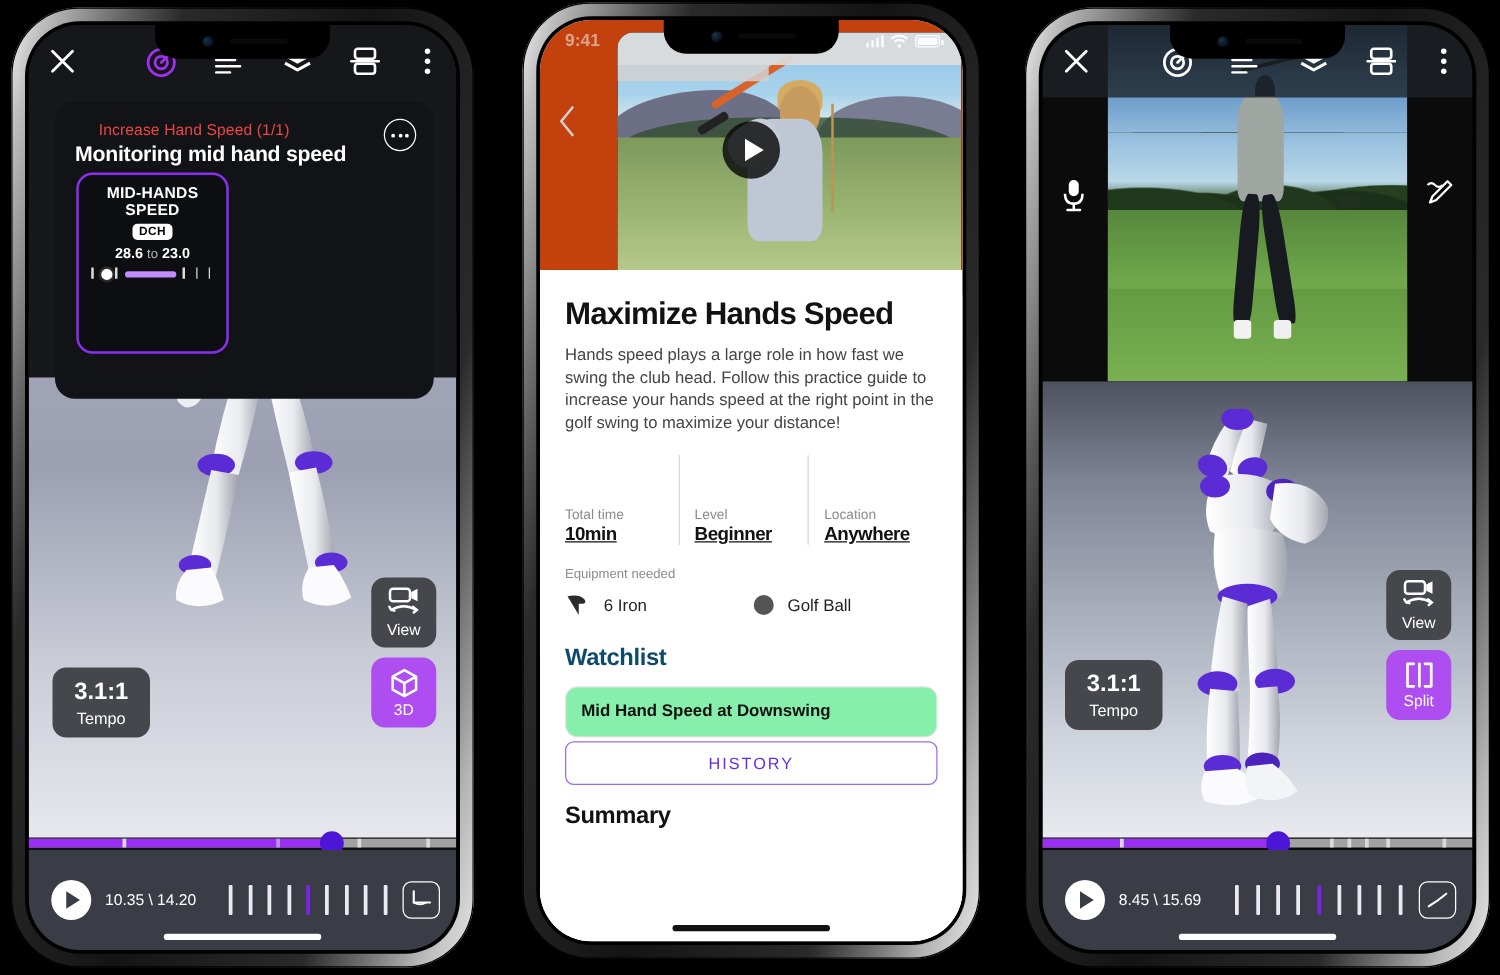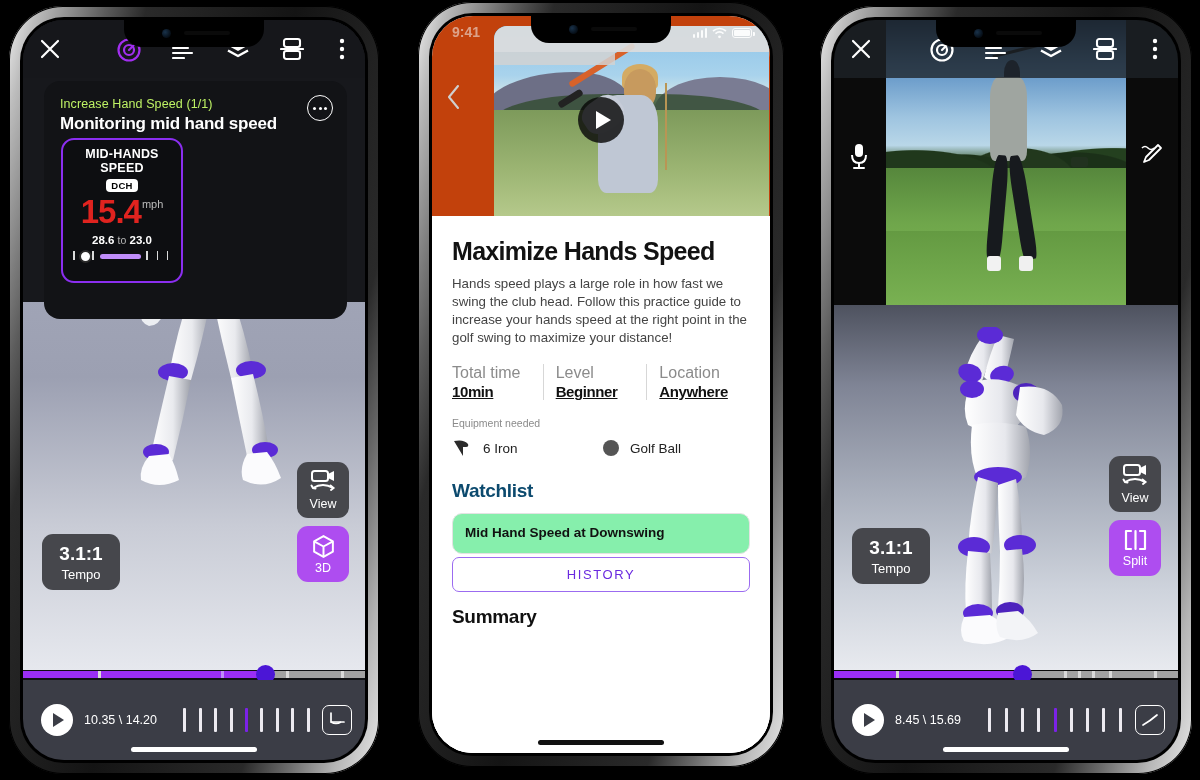--- a/index.html
+++ b/index.html
@@ -90,21 +90,21 @@
     position: absolute; top: 0; left: 0; right: 0; height: 282px;
     background: #17181c;
   }
 
   
   .metric-card {
     position: absolute; left: 21px; top: 61px; right: 18px; height: 238px;
     background: #121316; border-radius: 16px; z-index: 20;
     padding: 16px 16px 0 16px;
   }
-  .mc-kicker { font-size: 12.5px; color: #bef264; letter-spacing:.1px; }
+  .mc-kicker { font-size: 12.5px; color: #ef4444; letter-spacing:.1px;margin-left:19px; }
   .mc-title { font-size: 17px; font-weight: bold; color: #fff; margin-top: 3px; letter-spacing:-.2px;}
   .mc-more {
     position: absolute; right: 14px; top: 14px;
     width: 26px; height: 26px; border-radius: 50%;
     border: 1.6px solid #fff; display:flex; align-items:center; justify-content:center;
     cursor:pointer;
   }
   .mc-more i { width:3px;height:3px;border-radius:50%;background:#fff;margin:0 1.3px;display:inline-block;}
 
   .speed-box {
@@ -223,21 +223,21 @@
   .p2-sheet {
     position:absolute; left:0; right:0; top:200px; bottom:0;
     background:#fff; border-radius:22px 22px 0 0; z-index:35;
     padding: 20px 20px 0 20px; overflow:hidden;
   }
   .p2-h1{font-size:25px;font-weight:bold;color:#121212;letter-spacing:-.7px;line-height:30px;}
   .p2-desc{font-size:13.3px;color:#444;line-height:18px;margin-top:9px;}
   .p2-meta{display:flex;margin-top:17px;}
   .p2-meta .cell{flex:1;padding-left:12px;border-left:1px solid #d7d7d7;}
   .p2-meta .cell:first-child{padding-left:0;border-left:none;}
-  .p2-meta .k{font-size:16px;color:#8b8b8b;}
+  .p2-meta .k{font-size:11px;color:#8b8b8b;margin-top:42px;}
   .p2-meta .v{font-size:15px;font-weight:bold;color:#111;margin-top:1px;letter-spacing:-.4px;text-decoration:underline;}
   .p2-eqlabel{font-size:10.5px;color:#8b8b8b;margin-top:17px;}
   .p2-eqrow{display:flex;margin-top:9px;}
   .p2-eq{display:flex;align-items:center;gap:9px;width:50%;}
   .p2-eq span{font-size:13.5px;color:#222;}
   .p2-h2{font-size:19px;font-weight:bold;color:#0c4a6e;margin-top:22px;letter-spacing:-.3px;}
   .p2-wcard{
     margin-top:11px;border:1px solid #e3e3e3;border-radius:10px;background:#86efac;
     padding:11px 12px 13px 12px;
   }
@@ -362,24 +362,20 @@
             <div class="mc-more">
               <i></i>
                   <i></i>
                   <i></i>
             </div>
 
             <div class="speed-box">
               <div class="sb-label">MID-HANDS</div>
               <div class="sb-label">SPEED</div>
               <div class="sb-tag">DCH</div>
-              <div class="sb-value-row">
-                <div class="sb-value">15.4</div>
-                <div class="sb-unit">mph</div>
-              </div>
               <div class="sb-range">
                 <span>28.6</span>
                 <span class="to">to</span>
                 <span>23.0</span>
               </div>
               <div class="sb-track">
                 <div class="sb-tick" style="left:2%"></div>
                 <div class="sb-tick" style="left:21%"></div>
                 <div class="sb-fill"></div>
                 <div class="sb-tick" style="left:74%"></div>

